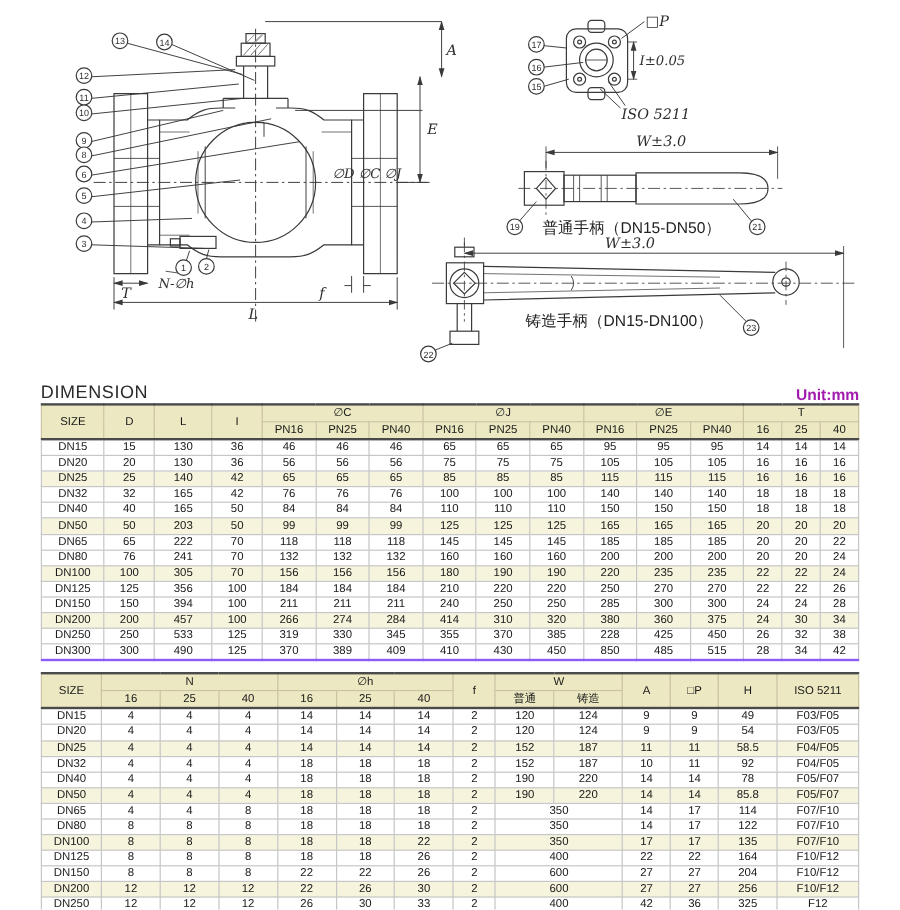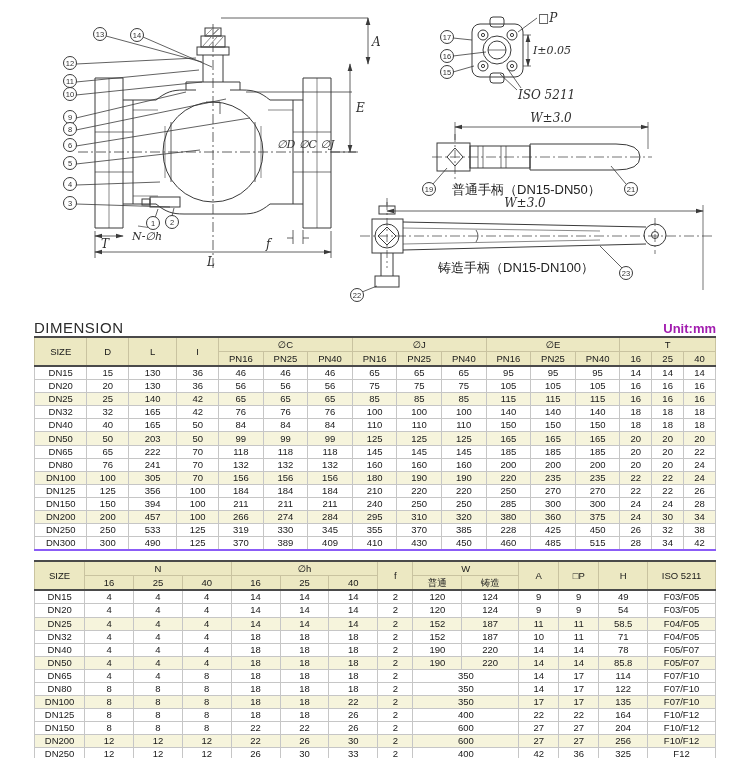--- a/index.html
+++ b/index.html
@@ -463,21 +463,21 @@
           <td>28</td>
         </tr>
         <tr class="shade">
           <td>DN200</td>
           <td>200</td>
           <td>457</td>
           <td>100</td>
           <td>266</td>
           <td>274</td>
           <td>284</td>
-          <td>295</td>
+          <td>414</td>
           <td>310</td>
           <td>320</td>
           <td>380</td>
           <td>360</td>
           <td>375</td>
           <td>24</td>
           <td>30</td>
           <td>34</td>
         </tr>
         <tr>
@@ -502,21 +502,21 @@
           <td>DN300</td>
           <td>300</td>
           <td>490</td>
           <td>125</td>
           <td>370</td>
           <td>389</td>
           <td>409</td>
           <td>410</td>
           <td>430</td>
           <td>450</td>
-          <td>460</td>
+          <td>850</td>
           <td>485</td>
           <td>515</td>
           <td>28</td>
           <td>34</td>
           <td>42</td>
         </tr>
       </tbody>
   </table>
 
   <table class="tbl2">
@@ -614,21 +614,21 @@
           <td>4</td>
           <td>4</td>
           <td>18</td>
           <td>18</td>
           <td>18</td>
           <td>2</td>
           <td>152</td>
           <td>187</td>
           <td>10</td>
           <td>11</td>
-          <td>71</td>
+          <td>92</td>
           <td>F04/F05</td>
         </tr>
         <tr>
           <td>DN40</td>
           <td>4</td>
           <td>4</td>
           <td>4</td>
           <td>18</td>
           <td>18</td>
           <td>18</td>

